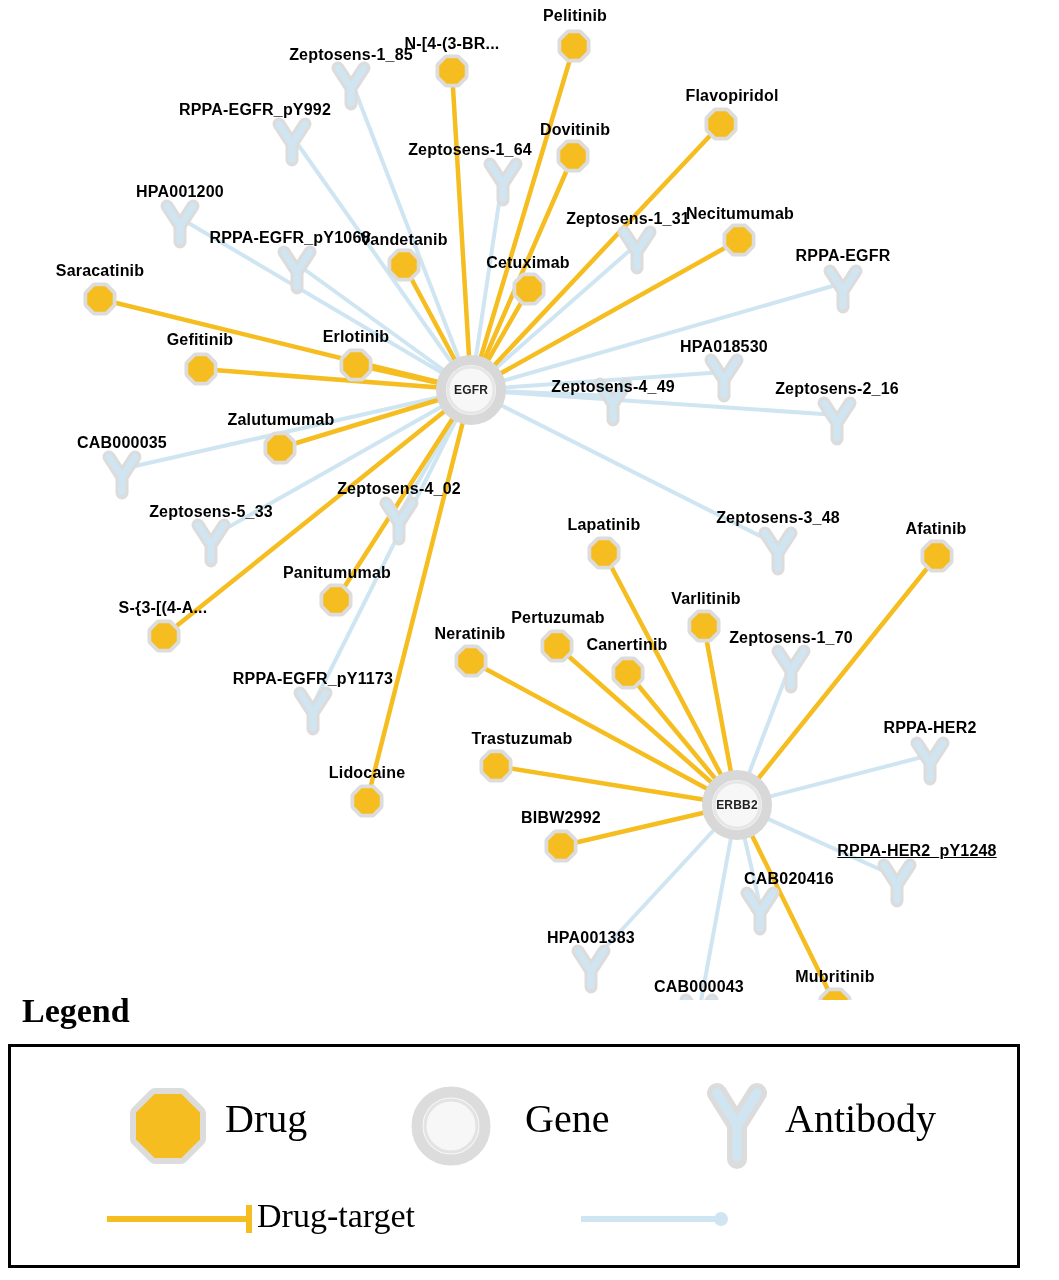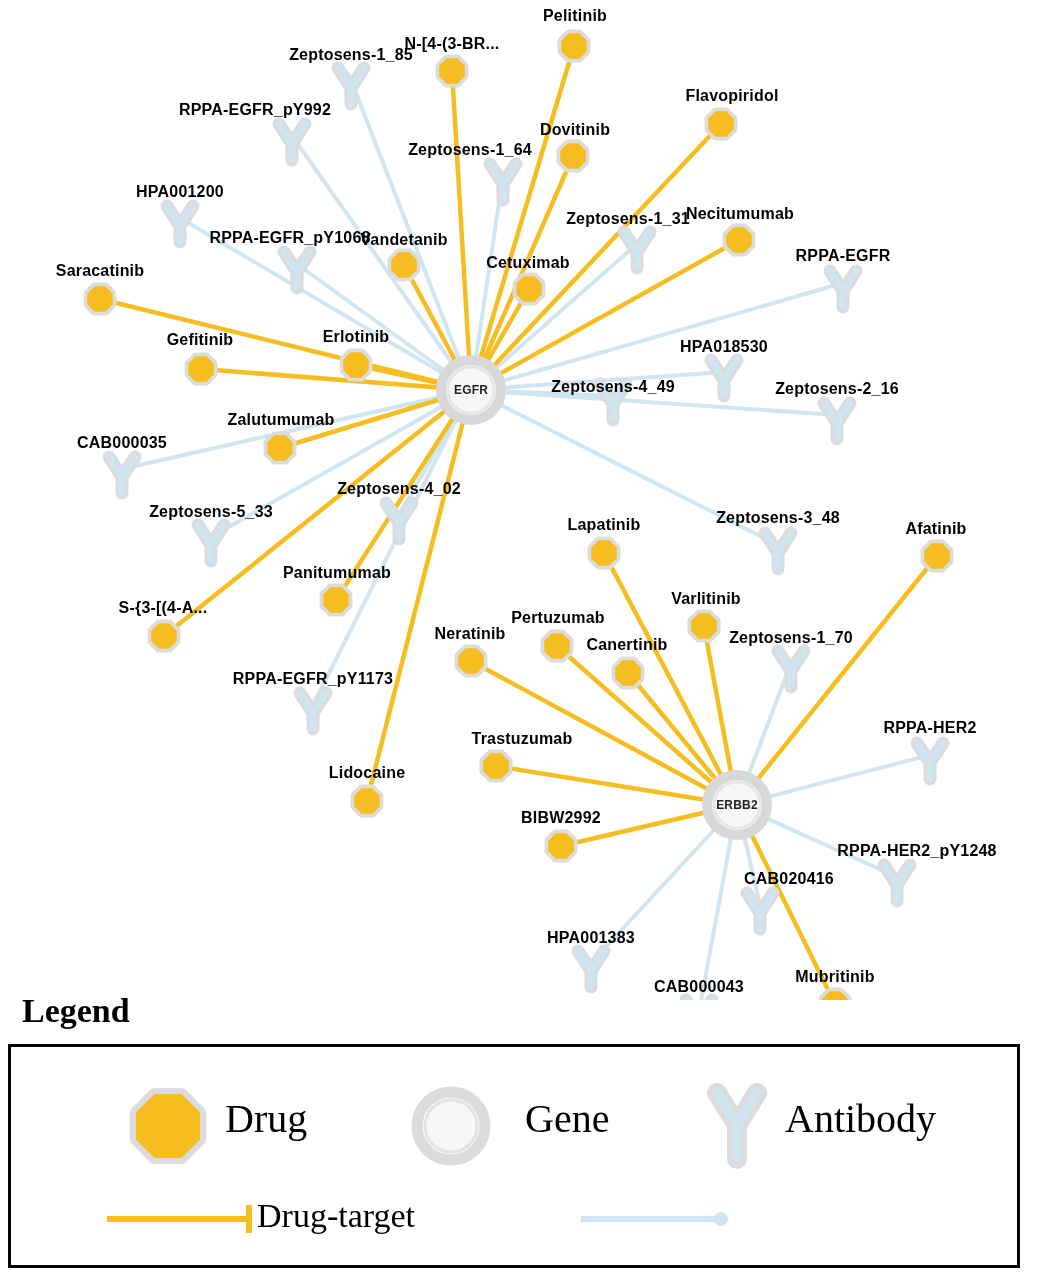--- a/index.html
+++ b/index.html
@@ -317,21 +317,21 @@
     <div class="node-label" style="left: 724px; top: 347px;">HPA018530</div>
     <div class="node-label" style="left: 613px; top: 371px; margin-top: 16px;">Zeptosens-4_49</div>
     <div class="node-label" style="left: 837px; top: 389px;">Zeptosens-2_16</div>
     <div class="node-label" style="left: 122px; top: 443px; text-align: center;">CAB000035</div>
     <div class="node-label" style="left: 399px; top: 489px;">Zeptosens-4_02</div>
     <div class="node-label" style="left: 211px; top: 512px;">Zeptosens-5_33</div>
     <div class="node-label" style="left: 778px; top: 518px;">Zeptosens-3_48</div>
     <div class="node-label" style="left: 791px; top: 638px;">Zeptosens-1_70</div>
     <div class="node-label" style="left: 313px; top: 679px;">RPPA-EGFR_pY1173</div>
     <div class="node-label" style="left: 930px; top: 728px;">RPPA-HER2</div>
-    <div class="node-label" style="left: 917px; top: 851px;">RPPA-HER2_pY1248</div>
+    <div class="node-label" style="left: 917px; top: 851px; text-decoration: underline;">RPPA-HER2_pY1248</div>
     <div class="node-label" style="left: 789px; top: 879px;">CAB020416</div>
     <div class="node-label" style="left: 591px; top: 938px;">HPA001383</div>
     <div class="node-label" style="left: 699px; top: 987px;">CAB000043</div>
     <div class="node-label" style="left: 575px; top: 16px;">Pelitinib</div>
     <div class="node-label" style="left: 452px; top: 44px;">N-[4-(3-BR...</div>
     <div class="node-label" style="left: 728px; top: 96px; padding-left: 8px;">Flavopiridol</div>
     <div class="node-label" style="left: 575px; top: 130px;">Dovitinib</div>
     <div class="node-label" style="left: 404px; top: 240px;">Vandetanib</div>
     <div class="node-label" style="left: 740px; top: 214px;">Necitumumab</div>
     <div class="node-label" style="left: 528px; top: 263px;">Cetuximab</div>

